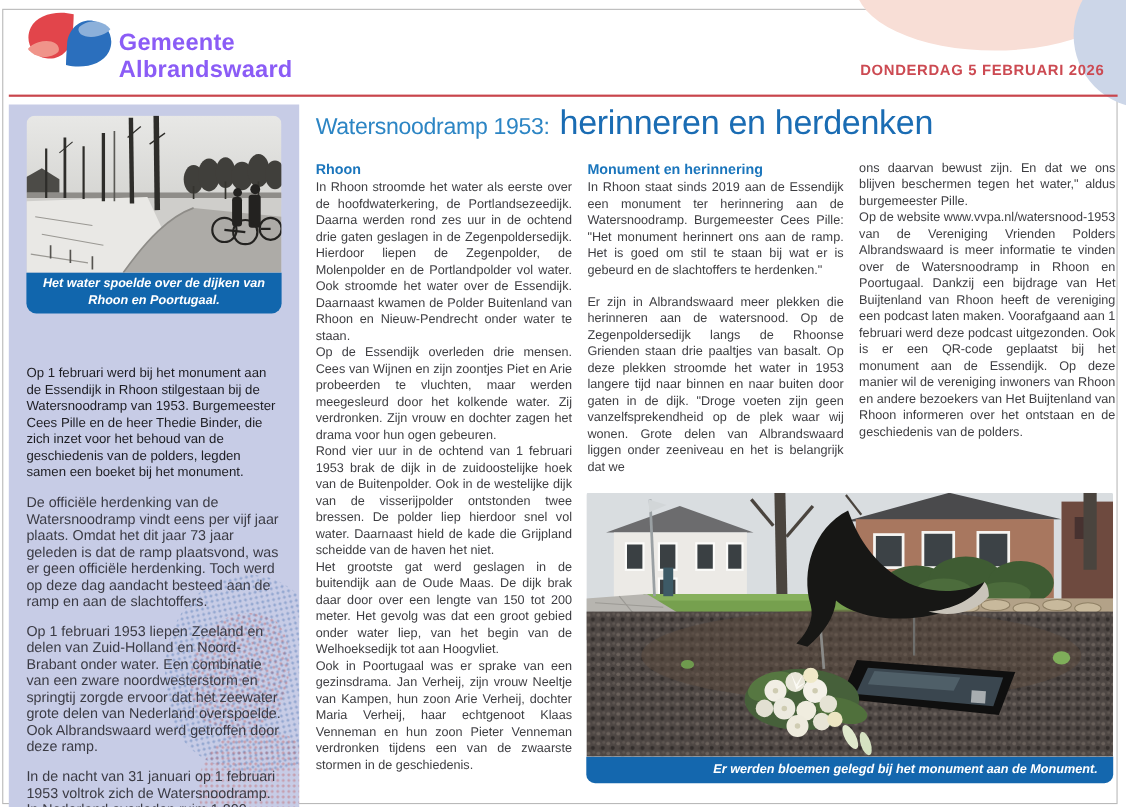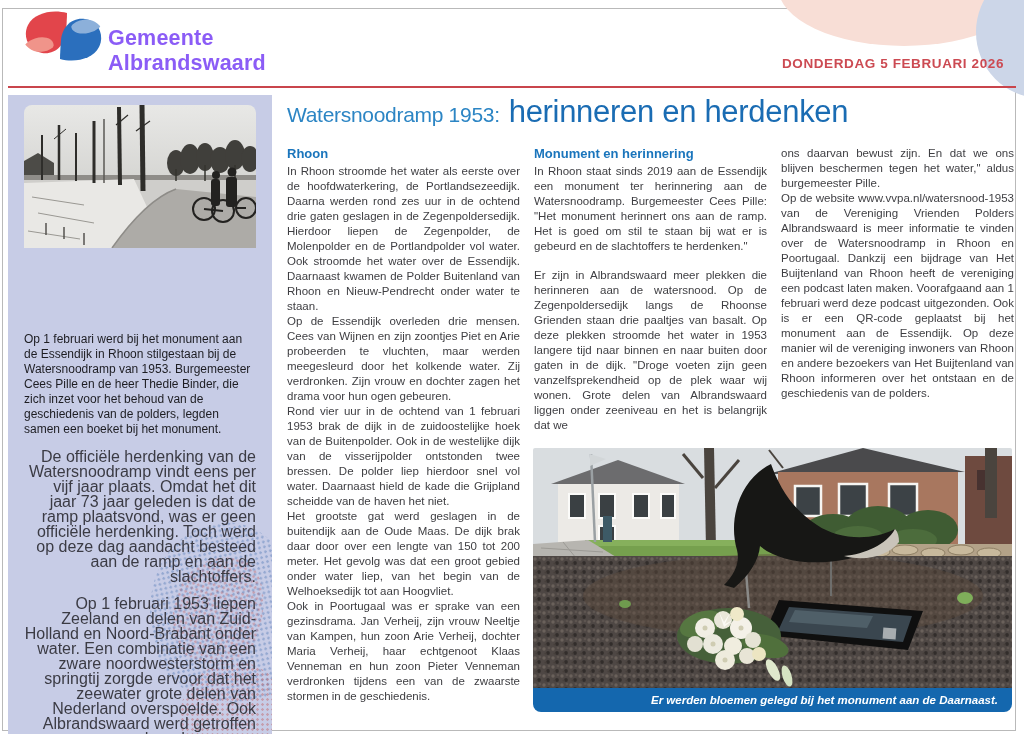--- a/index.html
+++ b/index.html
@@ -39,21 +39,21 @@
              background-size:5px 5px; border-radius:50%; }
   .sb-photo { position:absolute; left:16px; top:10px; width:232px; height:143px;
               border-radius:8px 8px 0 0; overflow:hidden; z-index:1; }
   .sb-photo svg { display:block; }
   .sb-caption { position:absolute; left:16px; top:153px; width:232px; min-height:34px;
                 background:#1166ad; border-radius:0 0 9px 9px; color:#fff; z-index:1;
                 font-size:11.5px; font-weight:700; font-style:italic; text-align:center;
                 line-height:14.5px; padding:3px 12px 5px 12px; }
   .sb-text { position:absolute; left:16px; top:205px; width:232px; z-index:1; }
   .sb-intro { font-size:12px; line-height:15px; font-weight:400; color:#1d1d22;margin-top:32px; }
-  .sb-p { font-size:16px; line-height:15px; color:#3b3b44; margin-top:12px;text-align:right; }
+  .sb-p { font-size:13px; line-height:15px; color:#3b3b44; margin-top:12px; }
 
   
   .headline { position:absolute; left:287px; top:94px; width:730px; z-index:2;
               white-space:nowrap; letter-spacing:-0.3px; }
   .headline .t-light { font-size:21px; font-weight:400; color:#2c85c4; }
   .headline .t-bold  { font-size:31px; font-weight:400; color:#1a6cb3; margin-left:9px; }
   .cols { position:absolute; left:287px; top:146px; width:727px; z-index:2;
           display:flex; gap:14px; }
   .col { width:233px; }
   .col h3 { font-size:13px; font-weight:700; color:#1a75bc; margin:0 0 3px 0; }
@@ -162,20 +162,21 @@
           <line x1="180" y1="104" x2="199" y2="106" stroke="#232220" stroke-width="2"></line>
           <line x1="213" y1="103" x2="222" y2="103" stroke="#232220" stroke-width="2"></line>
         </g>
         <g stroke="#55534f" stroke-width="1.5">
           <line x1="22" y1="118" x2="22" y2="130"></line>
             <line x1="40" y1="122" x2="40" y2="134"></line>
           <line x1="60" y1="128" x2="60" y2="140"></line>
         </g>
       </svg>
     </div>
+    <div class="sb-caption">Het water spoelde over de dijken van Rhoon en Poortugaal.</div>
 
     <div class="sb-text">
       <p class="sb-intro">Op 1 februari werd bij het monument aan de Essendijk in Rhoon stilgestaan bij de Watersnoodramp van 1953. Burgemeester Cees Pille en de heer Thedie Binder, die zich inzet voor het behoud van de geschiedenis van de polders, legden samen een boeket bij het monument.</p>
       <p class="sb-p">De officiële herdenking van de Watersnoodramp vindt eens per vijf jaar plaats. Omdat het dit jaar 73 jaar geleden is dat de ramp plaatsvond, was er geen officiële herdenking. Toch werd op deze dag aandacht besteed aan de ramp en aan de slachtoffers.</p>
       <p class="sb-p">Op 1 februari 1953 liepen Zeeland en delen van Zuid-Holland en Noord-Brabant onder water. Een combinatie van een zware noordwesterstorm en springtij zorgde ervoor dat het zeewater grote delen van Nederland overspoelde. Ook Albrandswaard werd getroffen door deze ramp.</p>
       <p class="sb-p">In de nacht van 31 januari op 1 februari 1953 voltrok zich de Watersnoodramp. In Nederland overleden ruim 1.800 mensen door het water dat over het land heen spoelde. Ongeveer 7.200 mensen werden geëvacueerd. In Albrandswaard overleden negen mensen.</p>
     </div>
   </div>
 
   <div class="headline">
@@ -319,15 +320,15 @@
               <circle cx="208" cy="180" r="2.5"></circle>
             <circle cx="180" cy="196" r="2.5"></circle>
               <circle cx="192" cy="212" r="2.5"></circle>
           </g>
           <polygon points="186,164 191,174 197,165 192,176 200,172 191,179 186,164" fill="#fbfaf4"></polygon>
         </g>
         <ellipse cx="432" cy="150" rx="8" ry="6" fill="#7fae5a"></ellipse>
         <ellipse cx="92" cy="156" rx="6" ry="4" fill="#6f9a4e"></ellipse>
       </svg>
     </div>
-    <div class="mp-caption">Er werden bloemen gelegd bij het monument aan de Daarnaast.</div>
+    <div class="mp-caption">Er werden bloemen gelegd bij het monument aan de Monument.</div>
   </div>
 </div>
 
 </body></html>

